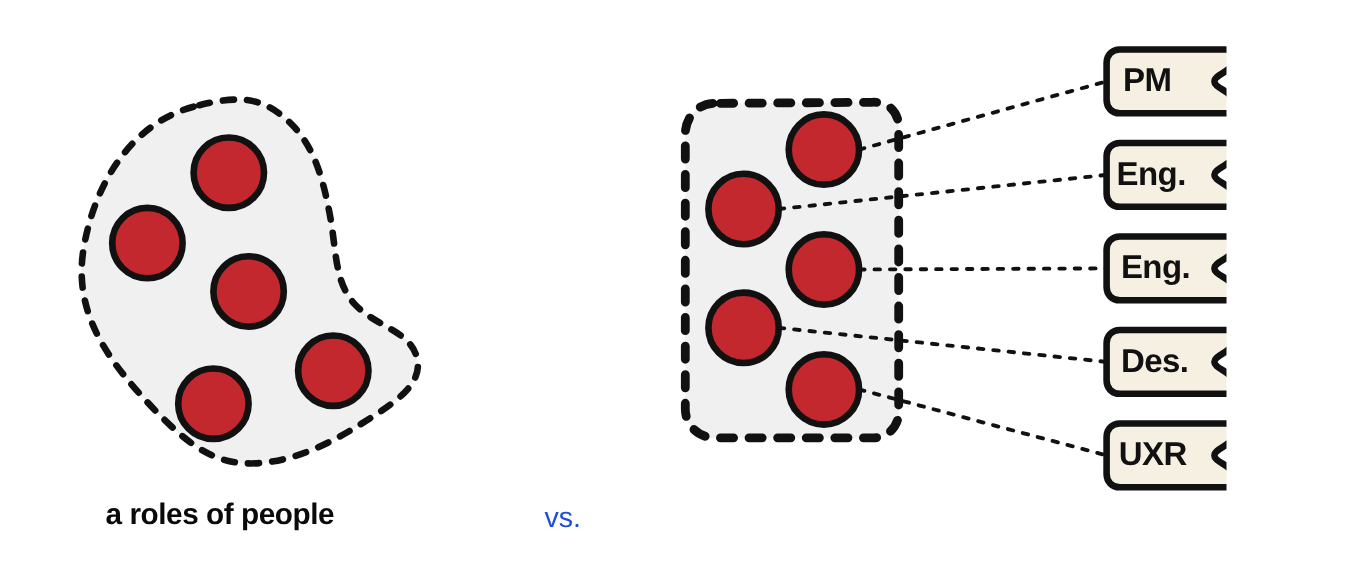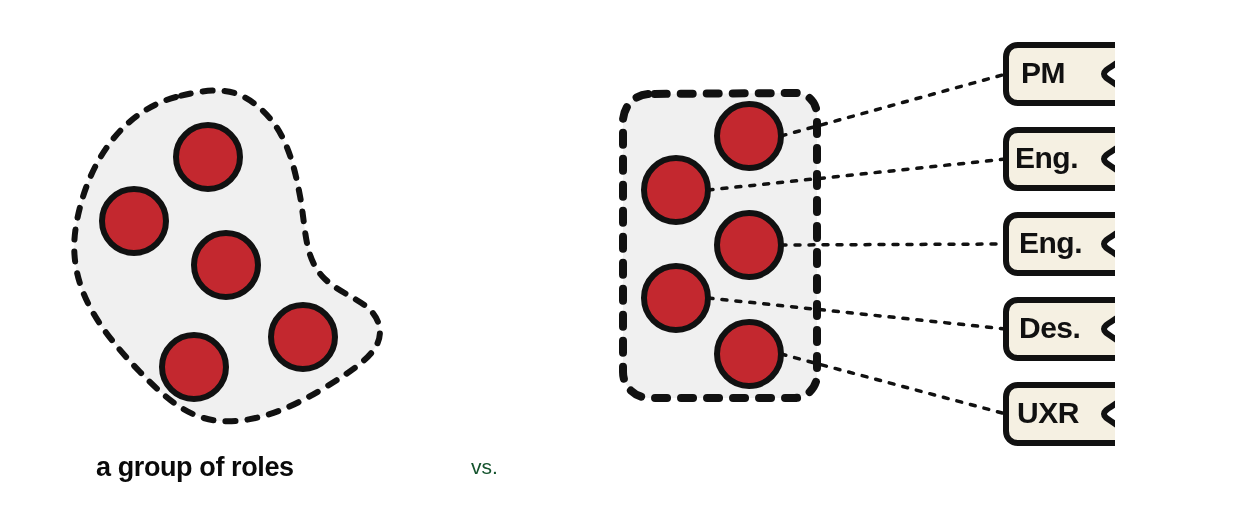--- a/index.html
+++ b/index.html
@@ -33,26 +33,26 @@
     font-weight: bold;
     font-size: 27px;
     letter-spacing: -0.4px;
     color: #0a0a0a;
     white-space: nowrap;
   }
   #caption-people  { left: 96px;  top: 452px; }
   #caption-roles   { left: 634px; top: 452px; }
   #caption-vs {
     position: absolute;
-    left: 471px;
+    left: 495px;
     top: 455px;
     font-family: "Liberation Sans", sans-serif;
     font-weight: 400;
-    font-size: 21px;
-    color: #14532d;
+    font-size: 26px;
+    color: #1d4ed8;
     letter-spacing: 0px;
     white-space: nowrap;
   }
   .tag-text {
     font-family: "Liberation Sans", sans-serif;
     font-weight: bold;
     font-size: 30px;
     letter-spacing: -0.5px;
     fill: #111111;
     dominant-baseline: middle;
@@ -177,18 +177,18 @@
                  L 1018 443
                  C 1011 443, 1006 438, 1006 431
                  L 1006 397
                  C 1006 390, 1011 385, 1018 385 Z" fill="#f5f0e2" stroke="#111111" stroke-width="6" stroke-linejoin="round"></path>
         <text class="tag-text" x="1017" y="415" text-anchor="start">UXR</text>
       </g>
 
     </g>
   </svg>
 
-  <div class="caption" id="caption-people">a group of roles</div>
+  <div class="caption" id="caption-people">a roles of people</div>
 
   <div id="caption-vs">vs.</div>
 
 
 </div>
 
 </body></html>

